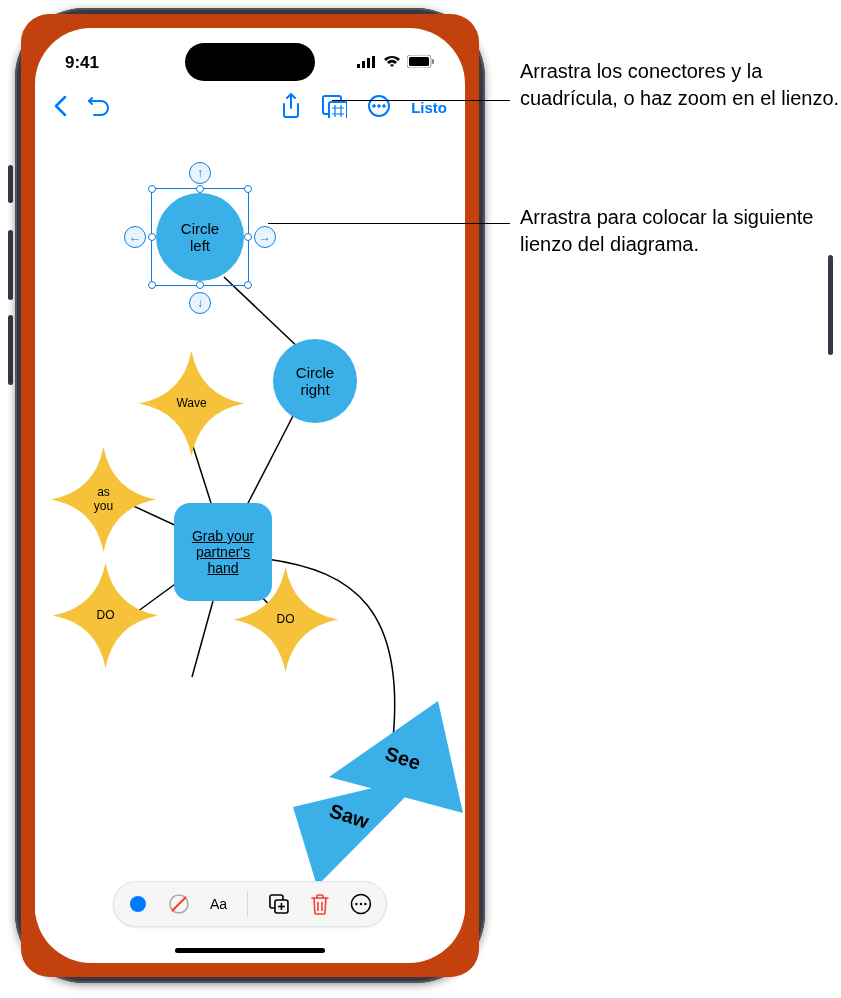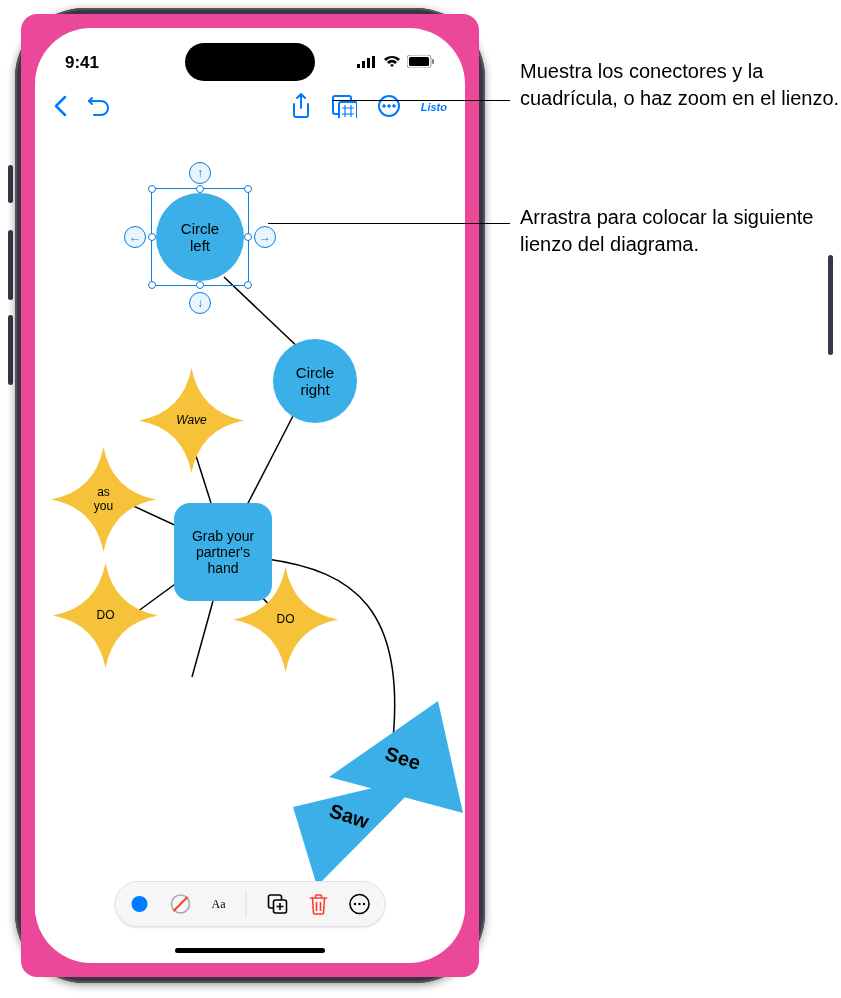--- a/index.html
+++ b/index.html
@@ -17,22 +17,22 @@
     top: 8px;
     width: 470px;
     height: 975px;
     border-radius: 70px;
     background: #3a3647;
     box-shadow: 0 2px 8px rgba(0,0,0,0.4), inset 0 0 0 2px #555;
   }
   .phone-inner {
     position: absolute;
     left: 6px; top: 6px; right: 6px; bottom: 6px;
-    border-radius: 16px;
-    background: #ec4899;
+    border-radius: 28px;
+    background: #c2410c;
   }
   .phone-screen {
     position: absolute;
     left: 14px; top: 14px; right: 14px; bottom: 14px;
     border-radius: 56px;
     background: #fff;
     overflow: hidden;
   }
   .dynamic-island {
     position: absolute;
@@ -75,24 +75,23 @@
     display: flex;
     align-items: center;
     padding: 0 10px;
     gap: 4px;
   }
   .toolbar .spacer { flex: 1; }
   .toolbar button, .toolbar .done {
     background: none;
     border: none;
     color: #007aff;
-    font-size: 11px;
+    font-size: 15px;
     padding: 6px 8px;
     cursor: pointer;
-    font-style: italic;
   }
   .toolbar svg { stroke: #007aff; }
 
   .canvas {
     position: relative;
     width: 100%;
     height: 785px;
     background: #fff;
   }
 
@@ -308,21 +307,21 @@
         <div class="sel-arrow" style="left:165px; top:42px;">↑</div>
         <div class="sel-arrow" style="left:165px; top:172px;">↓</div>
         <div class="sel-arrow" style="left:100px; top:106px;">←</div>
         <div class="sel-arrow" style="left:230px; top:106px;">→</div>
 
         <div class="circle blue" style="left:238px; top:208px; width:84px; height:84px;">
           <div class="shape-label" style="white-space:pre-line;">Circle
 right</div>
         </div>
 
-        <div class="star4" style="left:104px; top:237px; width:105px; height:105px;font-style:italic;">
+        <div class="star4" style="left:104px; top:220px; width:105px; height:105px;">
           <svg width="105" height="105" viewBox="0 0 100 100">
               <path d="M50 0 Q58 42 100 50 Q58 58 50 100 Q42 58 0 50 Q42 42 50 0 Z" fill="#f5c23a"></path>
             </svg>
           <div class="shape-label small-label">Wave</div>
         </div>
         <div class="star4" style="left:16px; top:316px; width:105px; height:105px;">
           <svg width="105" height="105" viewBox="0 0 100 100">
               <path d="M50 0 Q58 42 100 50 Q58 58 50 100 Q42 58 0 50 Q42 42 50 0 Z" fill="#f5c23a"></path>
             </svg>
           <div class="shape-label small-label" style="white-space:pre-line;">as
@@ -335,21 +334,21 @@
           <div class="shape-label small-label">DO</div>
         </div>
         <div class="star4" style="left:198px; top:436px; width:105px; height:105px;">
           <svg width="105" height="105" viewBox="0 0 100 100">
               <path d="M50 0 Q58 42 100 50 Q58 58 50 100 Q42 58 0 50 Q42 42 50 0 Z" fill="#f5c23a"></path>
             </svg>
           <div class="shape-label small-label">DO</div>
         </div>
 
         <div class="rounded-sq blue" style="left:139px; top:372px; width:98px; height:98px;">
-          <div class="shape-label" style="white-space:pre-line; font-size:14px;">Grab your
+          <div class="shape-label" style="white-space:pre-line; font-size:14px;text-decoration:underline;">Grab your
 partner's
 hand</div>
         </div>
 
         <div class="triangle" style="left:288px; top:570px;">
           <svg width="140" height="115" viewBox="0 0 140 115">
               <polygon points="115,0 140,112 6,76" fill="#3bb0e8"></polygon>
             </svg>
           <div class="shape-label" style="position:absolute; left:62px; top:46px; transform:rotate(18deg); font-size:20px; font-weight:600;">See</div>
         </div>
@@ -366,21 +365,21 @@
           <svg width="20" height="20">
               <circle cx="10" cy="10" r="8" fill="#007aff"></circle>
             </svg>
         </div>
         <div class="item">
           <svg width="22" height="22">
               <circle cx="11" cy="11" r="9" fill="none" stroke="#aaa" stroke-width="1.6"></circle>
               <line x1="4" y1="18" x2="18" y2="4" stroke="#ff3a2f" stroke-width="2"></line>
             </svg>
         </div>
-        <div class="item" style="font-size:12px; color:#000;font-family:Liberation Serif, serif;">Aa</div>
+        <div class="item" style="font-size:14px; color:#000;">Aa</div>
         <div class="div"></div>
         <div class="item">
           <svg width="22" height="22" fill="none">
               <rect x="2" y="2" width="13" height="13" rx="2" stroke="#000" stroke-width="1.6"></rect>
               <rect x="7" y="7" width="13" height="13" rx="2" stroke="#000" stroke-width="1.6" fill="#f6f6f7"></rect>
               <line x1="13.5" y1="10" x2="13.5" y2="17" stroke="#000" stroke-width="1.6"></line>
               <line x1="10" y1="13.5" x2="17" y2="13.5" stroke="#000" stroke-width="1.6"></line>
             </svg>
         </div>
         <div class="item">
@@ -399,16 +398,16 @@
             </svg>
         </div>
       </div>
 
       <div class="home-indicator"></div>
     </div>
   </div>
 </div>
 
 <div class="leader" style="left:332px; top:100px; width:178px;"></div>
-<div class="callout" style="left:520px; top:58px;">Muestra los conectores y la cuadrícula, o haz zoom en el lienzo.</div>
+<div class="callout" style="left:520px; top:58px;">Arrastra los conectores y la cuadrícula, o haz zoom en el lienzo.</div>
 
 <div class="leader" style="left:268px; top:223px; width:242px;"></div>
 <div class="callout" style="left:520px; top:204px;">Arrastra para colocar la siguiente lienzo del diagrama.</div>
 
 </body></html>

